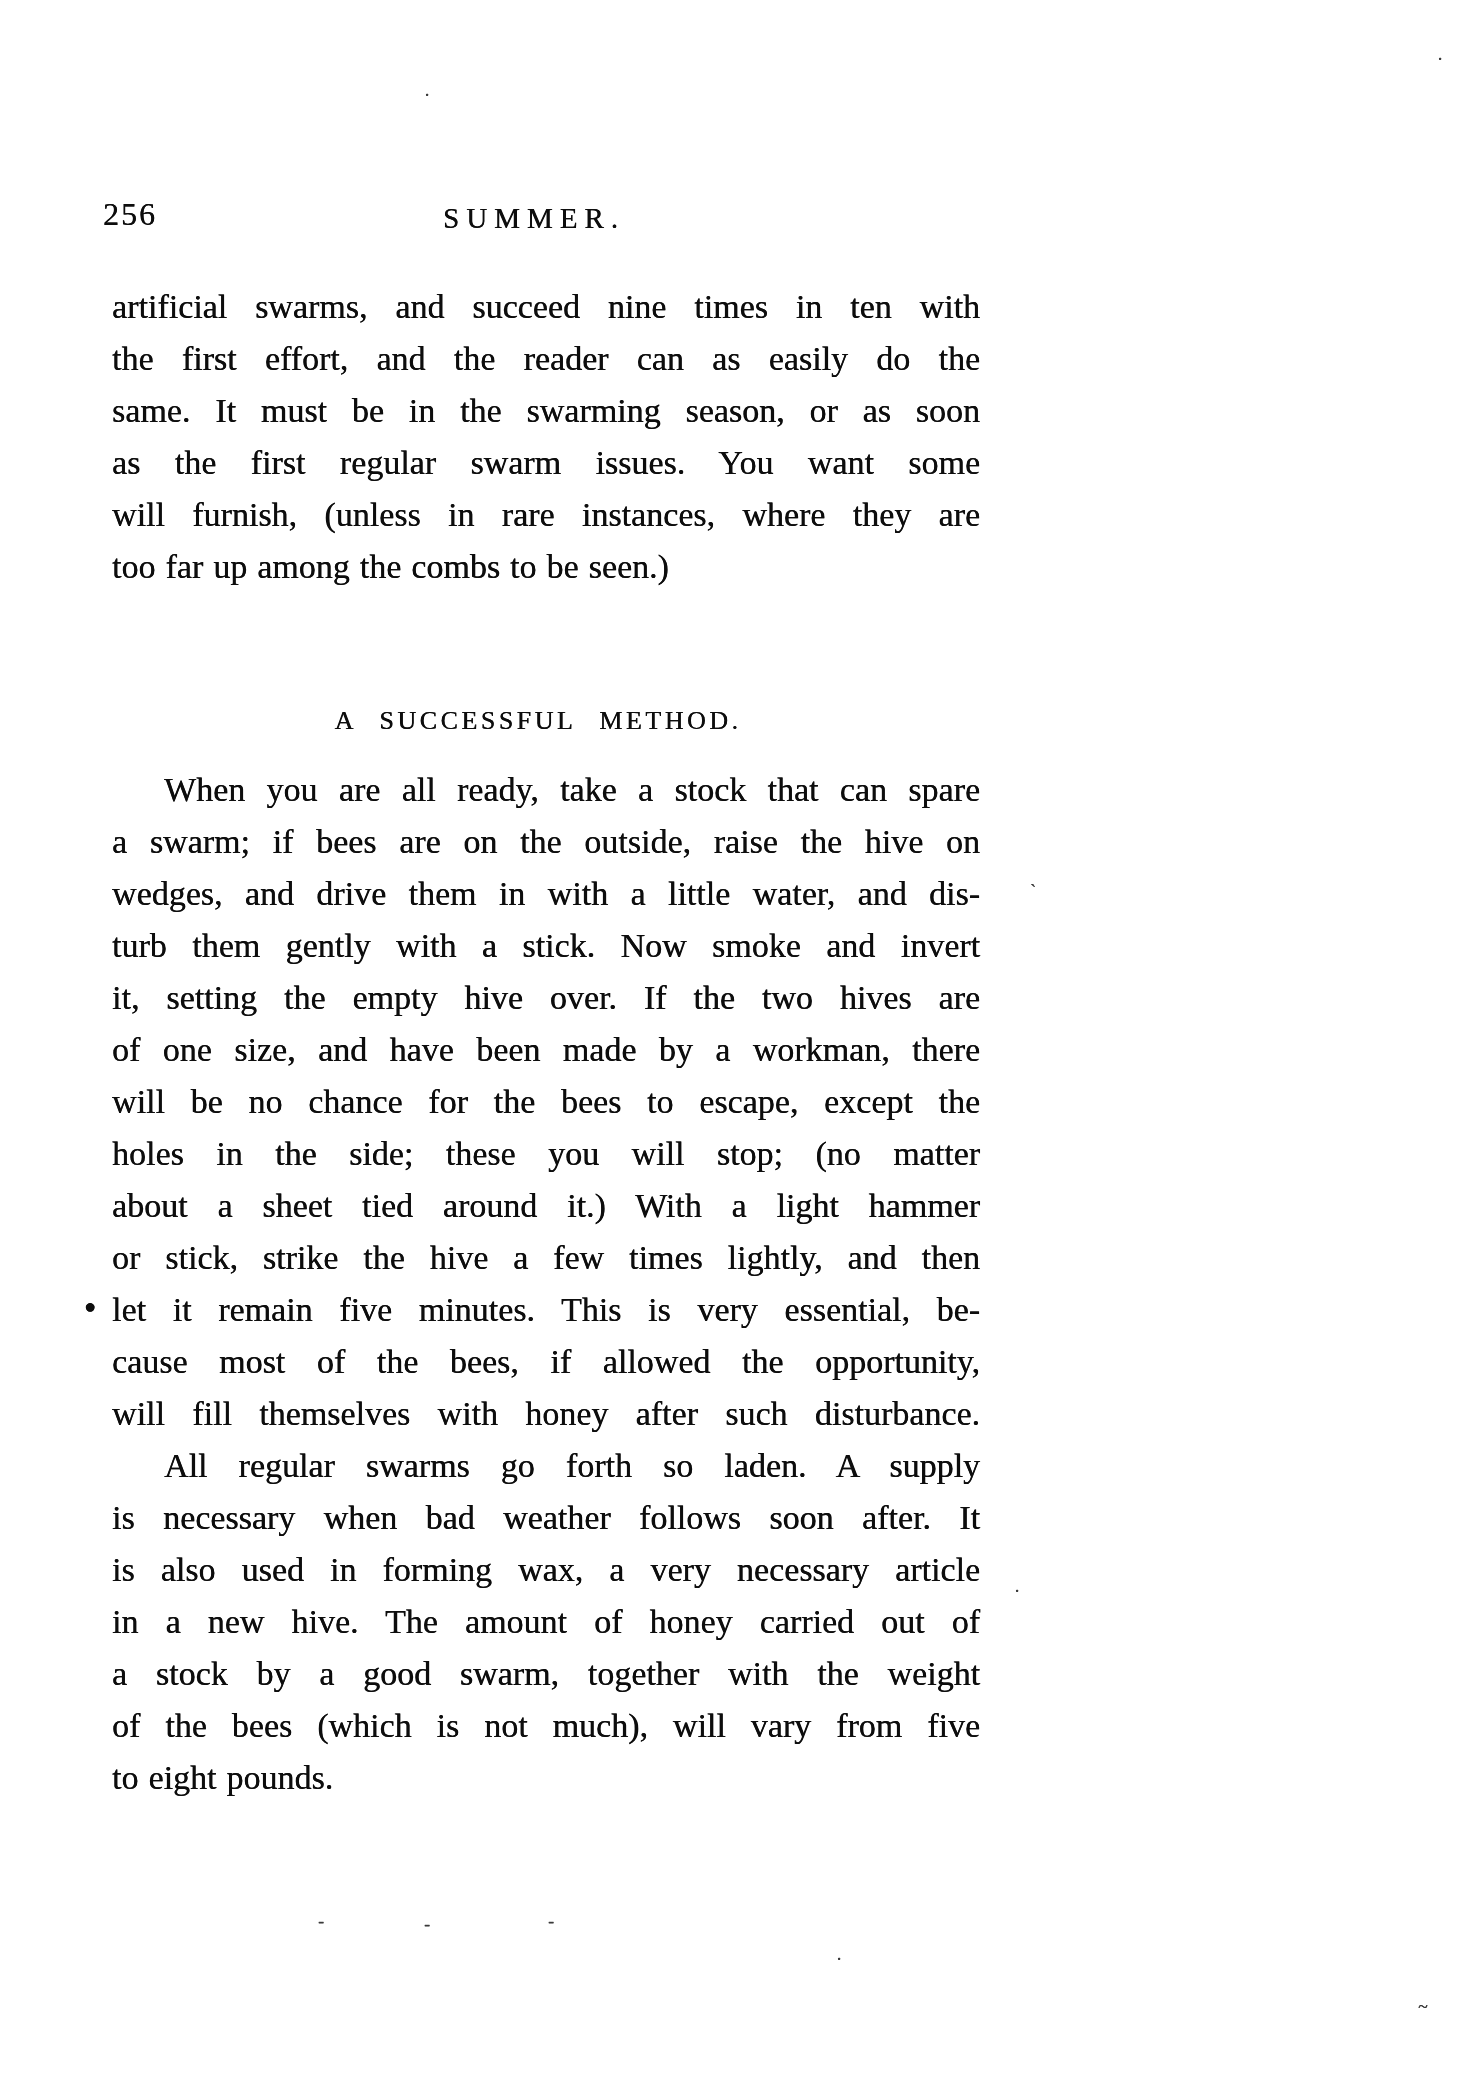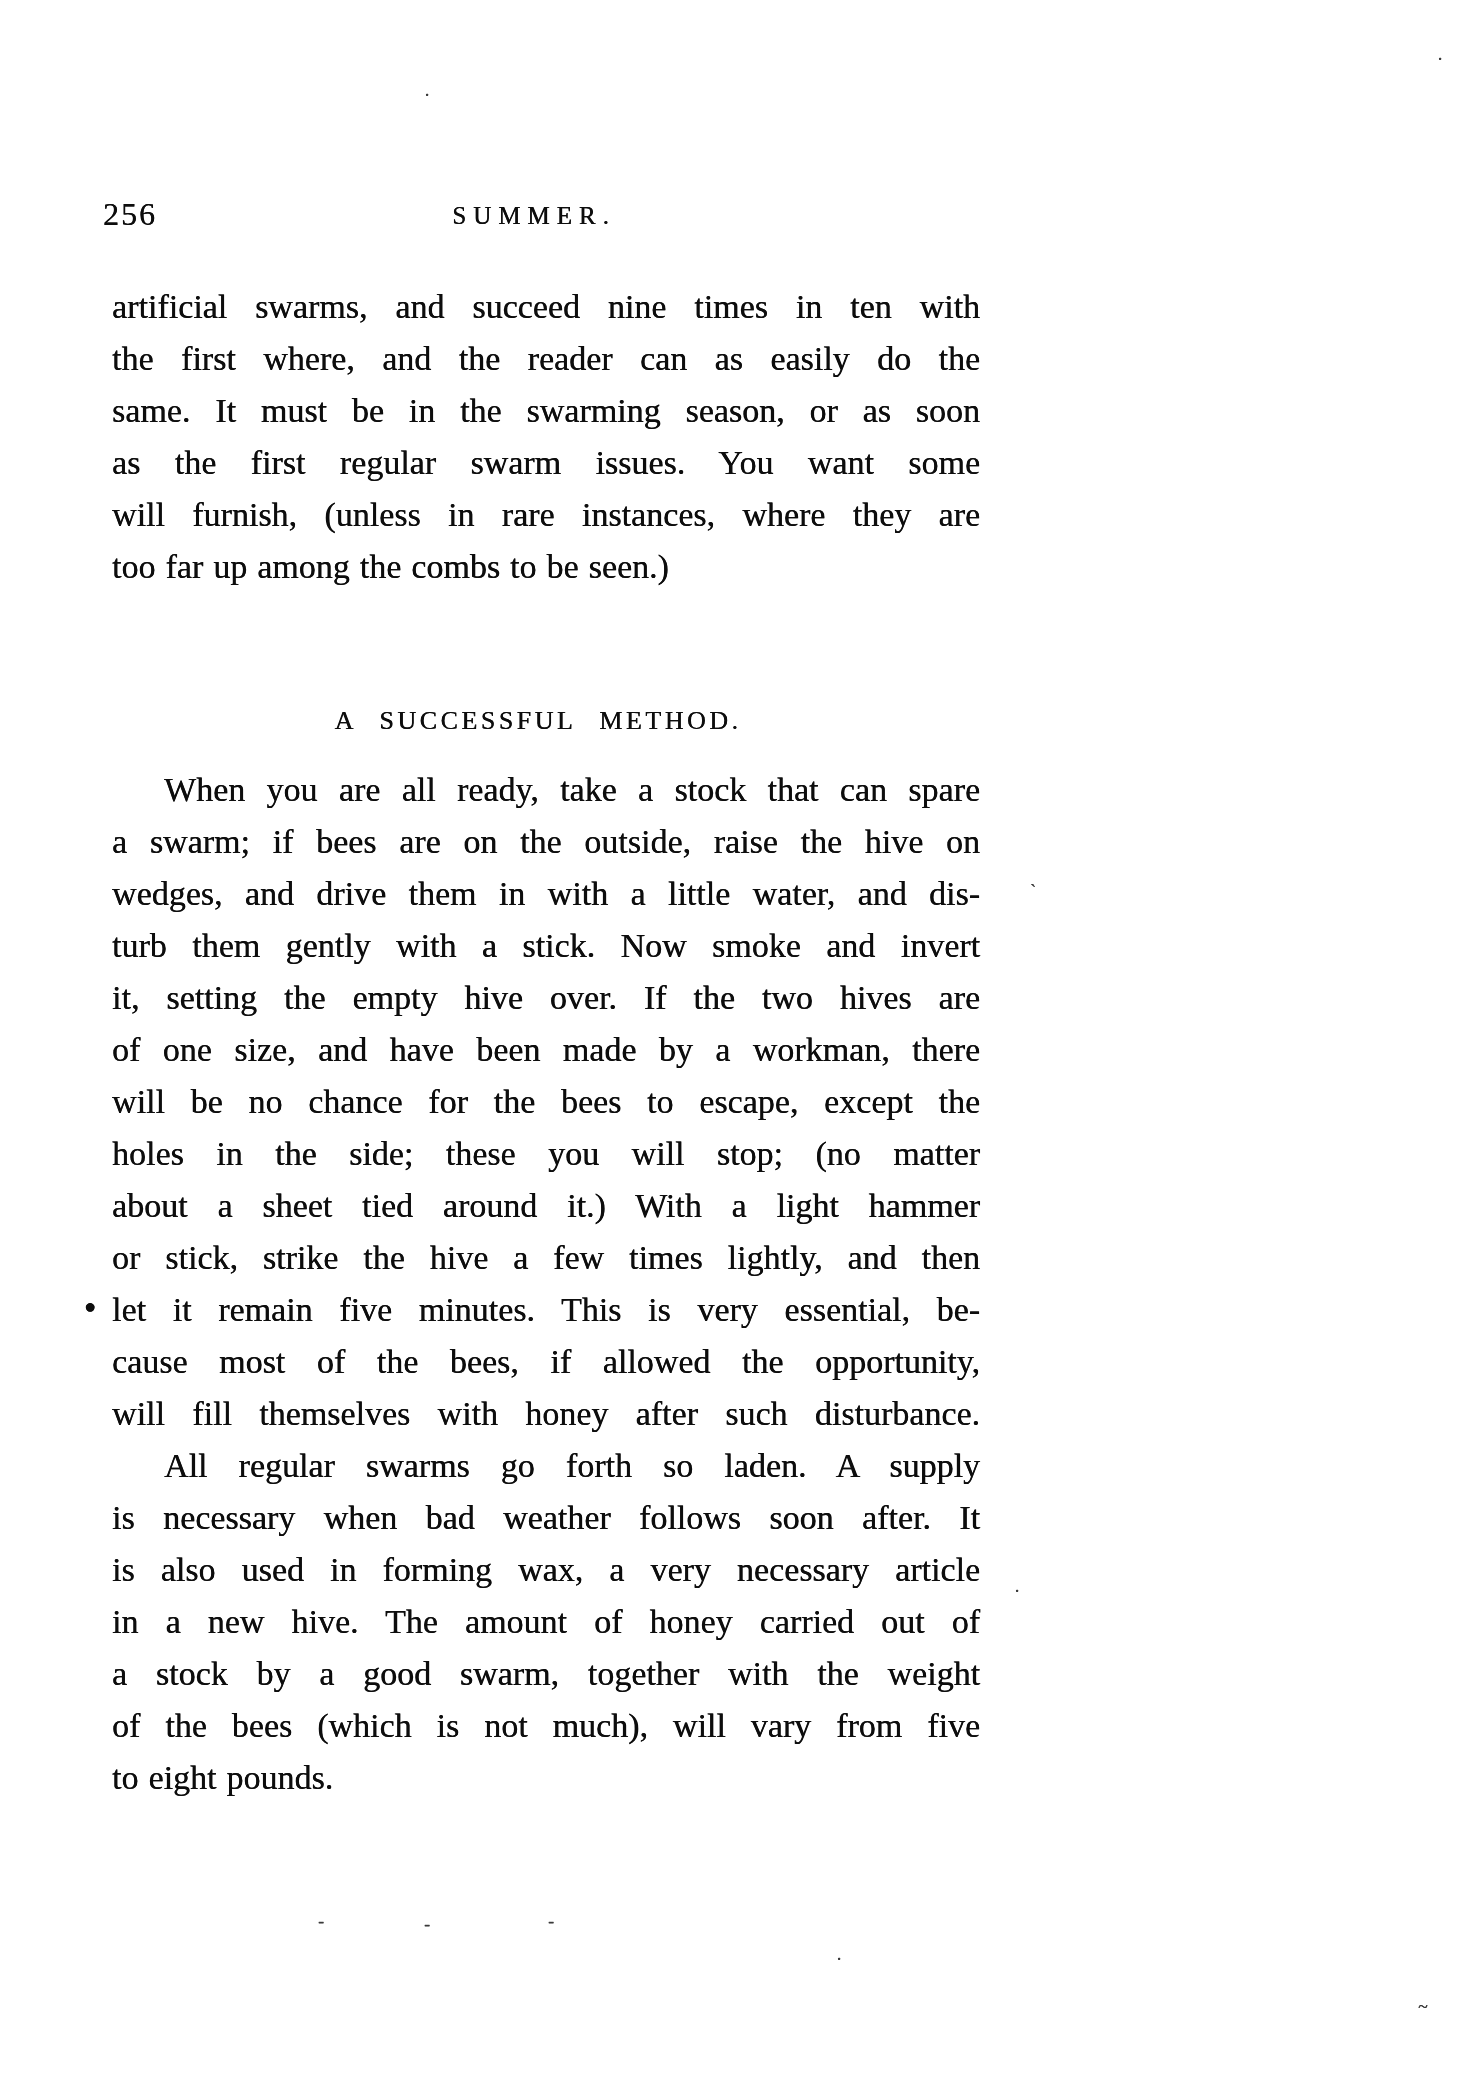--- a/index.html
+++ b/index.html
@@ -14,21 +14,21 @@
   .ink{ text-shadow:0.35px 0 0 currentColor; }
   .running-header{
     position:absolute;left:100px;top:196px;width:868px;height:52px;
   }
   .page-num{
     position:absolute;left:3px;top:0;
     font-size:32px;letter-spacing:2px;
   }
   .running-title{
     position:absolute;left:0;right:0;top:6px;text-align:center;
-    font-size:25px;letter-spacing:7px;
+    font-size:29px;letter-spacing:7px;
   }
   .para{
     position:absolute;left:112px;width:868px;
     font-size:34px;line-height:52px;
   }
   .p1{top:281px;}
   .p2{top:764px;}
   .p3{top:1440px;}
   .p4{top:1804px;}
   .line{
@@ -56,21 +56,21 @@
 
 <div class="page ink">
 
   <header class="running-header">
     <span class="page-num">256</span>
     <span class="running-title">SUMMER.</span>
   </header>
 
   <section class="para p1">
       <div class="line">artificial swarms, and succeed nine times in ten with</div>
-      <div class="line">the first where, and the reader can as easily do the</div>
+      <div class="line">the first effort, and the reader can as easily do the</div>
       <div class="line">same. It must be in the swarming season, or as soon</div>
       <div class="line">as the first regular swarm issues. You want some</div>
       <div class="line">will furnish, (unless in rare instances, where they are</div>
       <div class="line noj">too far up among the combs to be seen.)</div>
     </section>
 
   <h2 class="section-heading">A SUCCESSFUL METHOD.</h2>
 
   <section class="para p3">
       <div class="line ind">All regular swarms go forth so laden. A supply</div>

